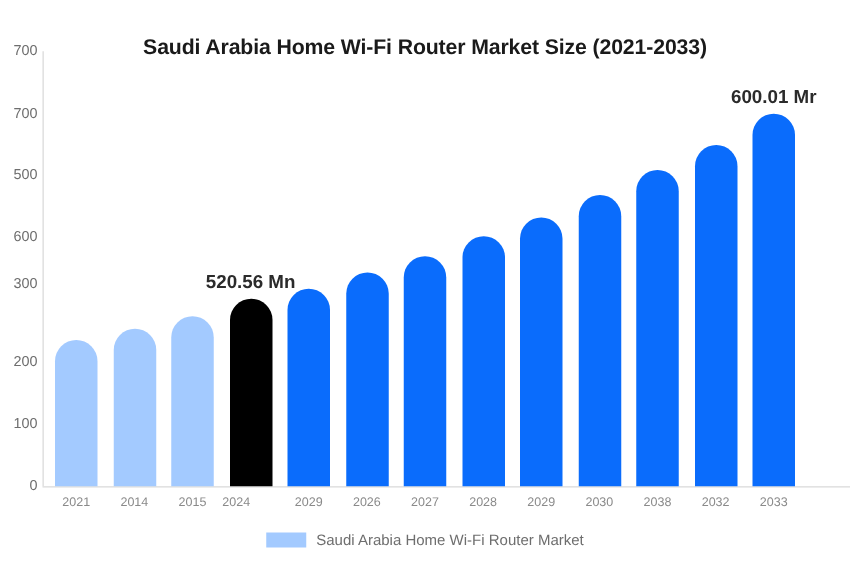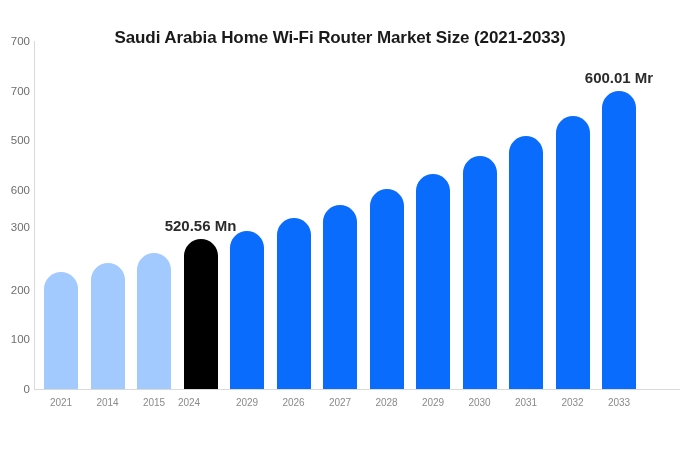--- a/index.html
+++ b/index.html
@@ -167,22 +167,26 @@
       <div class="x-tick" style="left: 276.5px; width: 34px;">2026</div>
       <div class="bar" style="left: 323px; width: 34px; height: 184.44px; background: rgb(10, 108, 252);"></div>
       <div class="x-tick" style="left: 323px; width: 34px;">2027</div>
       <div class="bar" style="left: 369.5px; width: 34px; height: 199.851px; background: rgb(10, 108, 252);"></div>
       <div class="x-tick" style="left: 369.5px; width: 34px;">2028</div>
       <div class="bar" style="left: 416px; width: 34px; height: 215.263px; background: rgb(10, 108, 252);"></div>
       <div class="x-tick" style="left: 416px; width: 34px;">2029</div>
       <div class="bar" style="left: 462.5px; width: 34px; height: 233.16px; background: rgb(10, 108, 252);"></div>
       <div class="x-tick" style="left: 462.5px; width: 34px;">2030</div>
       <div class="bar" style="left: 509px; width: 34px; height: 252.549px; background: rgb(10, 108, 252);"></div>
-      <div class="x-tick" style="left: 509px; width: 34px;">2031</div>
+      <div class="x-tick" style="left: 509px; width: 34px;">2038</div>
       <div class="bar" style="left: 555.5px; width: 34px; height: 272.931px; background: rgb(10, 108, 252);"></div>
       <div class="x-tick" style="left: 555.5px; width: 34px;">2032</div>
       <div class="bar" style="left: 602px; width: 34px; height: 298.291px; background: rgb(10, 108, 252);"></div>
       <div class="bar-value-label" style="top: 68.7093px; left: 619px; transform: translateX(-50%);">600.01 Mr</div>
       <div class="x-tick" style="left: 602px; width: 34px;">2033</div>
     </div>
 
+  <div class="legend">
+    <span class="legend-swatch"></span>
+    <span class="legend-label">Saudi Arabia Home Wi-Fi Router Market</span>
+  </div>
 
 </div>
 
 </body></html>

